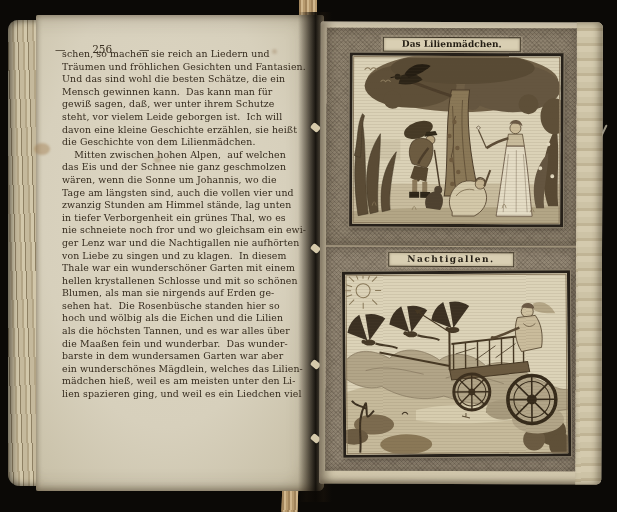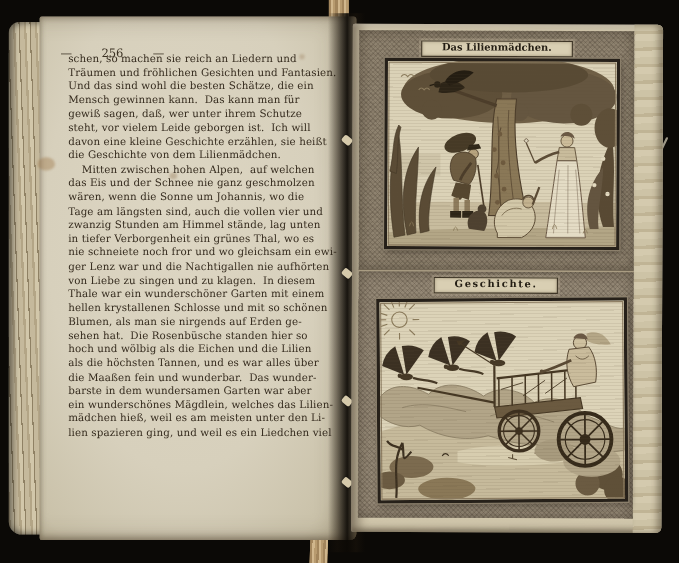--- a/index.html
+++ b/index.html
@@ -209,21 +209,21 @@
           <g stroke="#8a7a5a" stroke-width=".7" fill="none">
             <path d="M20,150 q2,-8 4,0 M60,154 q2,-7 4,0 M150,152 q2,-8 4,0 M178,156 q2,-7 4,0"></path>
           </g>
           <rect x="1" y="1" width="206" height="166" fill="none" stroke="#8b7b60" stroke-width="1"></rect>
         </svg>
       </div>
     </div>
 
     <div class="plate plate-bottom">
       <div class="caption caption-bottom">
-        <span>Geschichte.</span>
+        <span>Nachtigallen.</span>
       </div>
       <div class="engraving engraving-bottom">
         <svg width="222" height="180" viewBox="0 0 222 180" xmlns="http://www.w3.org/2000/svg">
           <rect width="222" height="180" fill="#dcd3b8"></rect>
           <g stroke="#8a7a5a" fill="none" stroke-width="1">
             <circle cx="18" cy="16" r="7"></circle>
             <path d="M18,4 L18,-2 M18,28 L18,34 M6,16 L0,16 M30,16 L36,16 M9,7 L4,2 M27,7 L32,2 M9,25 L4,30 M27,25 L32,30 M13,5 L11,0 M23,5 L25,0 M7,12 L1,10 M7,20 L1,22"></path>
           </g>
           <g>
             <path d="M0,118 C30,106 60,112 90,120 C120,114 150,124 180,128 L222,132 L222,180 L0,180 Z" fill="#c6ba9b"></path>

